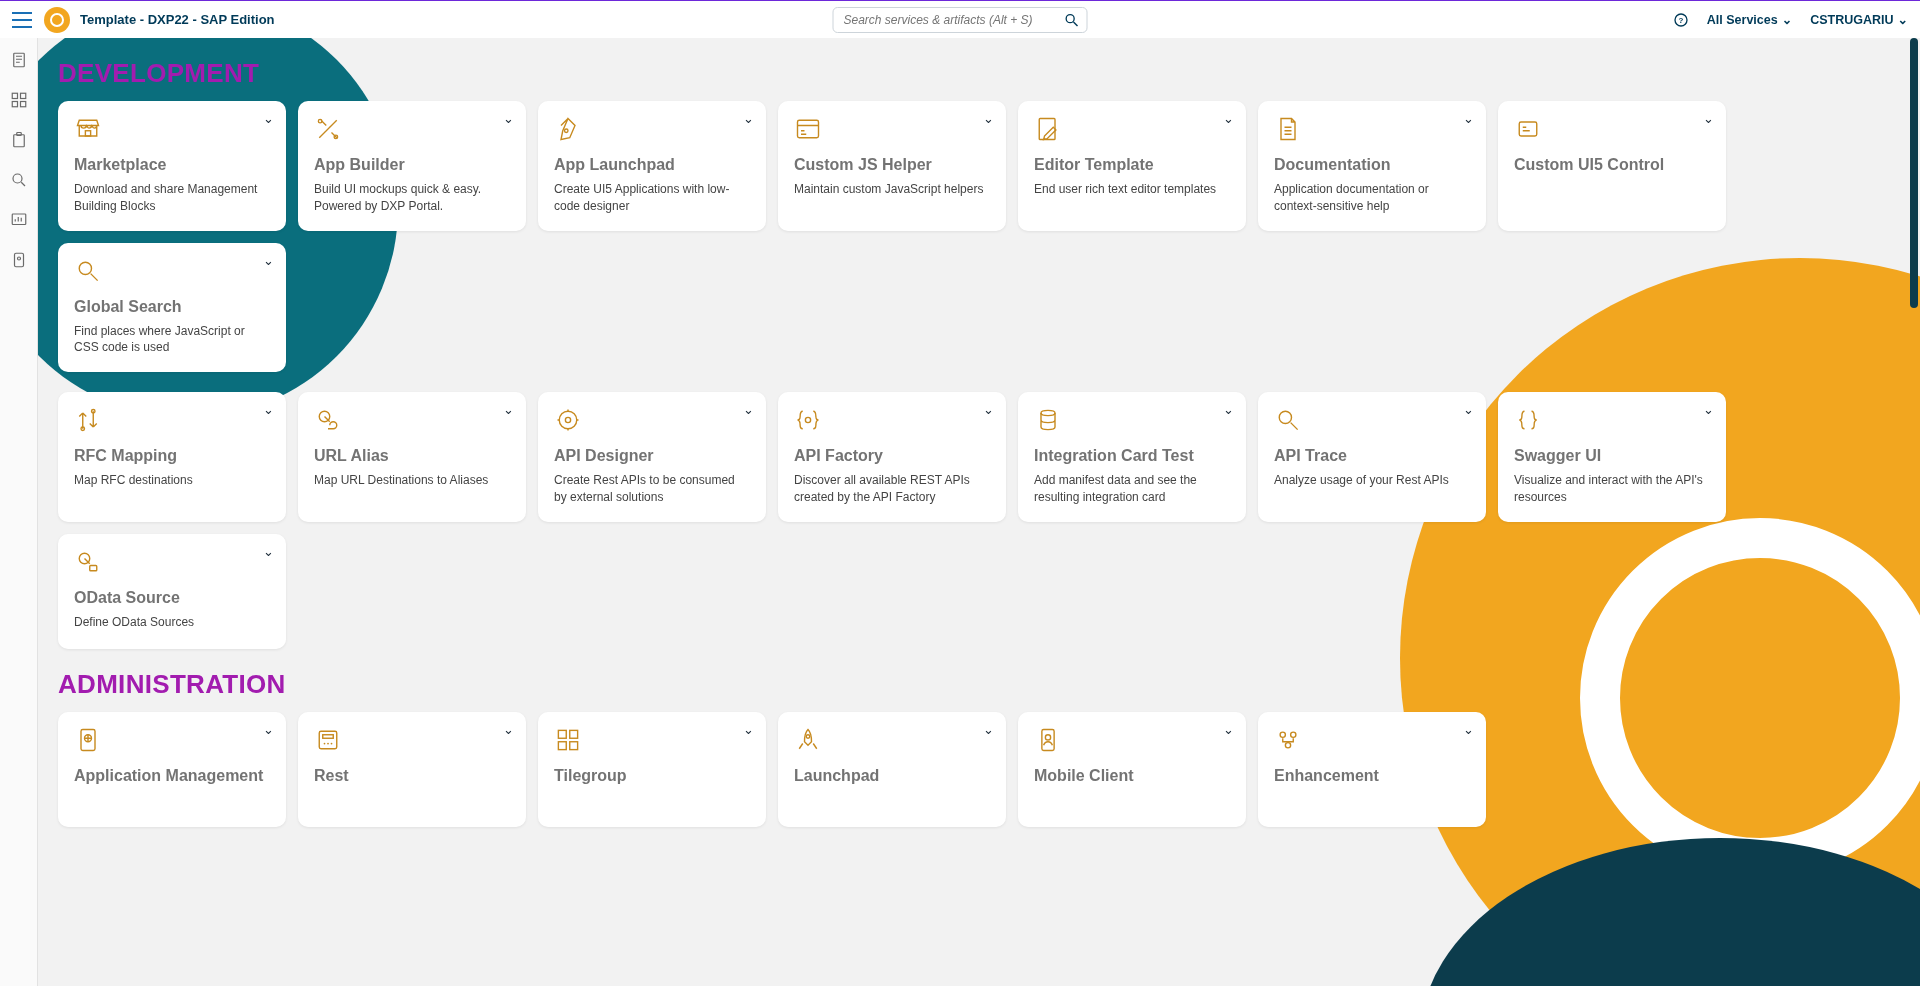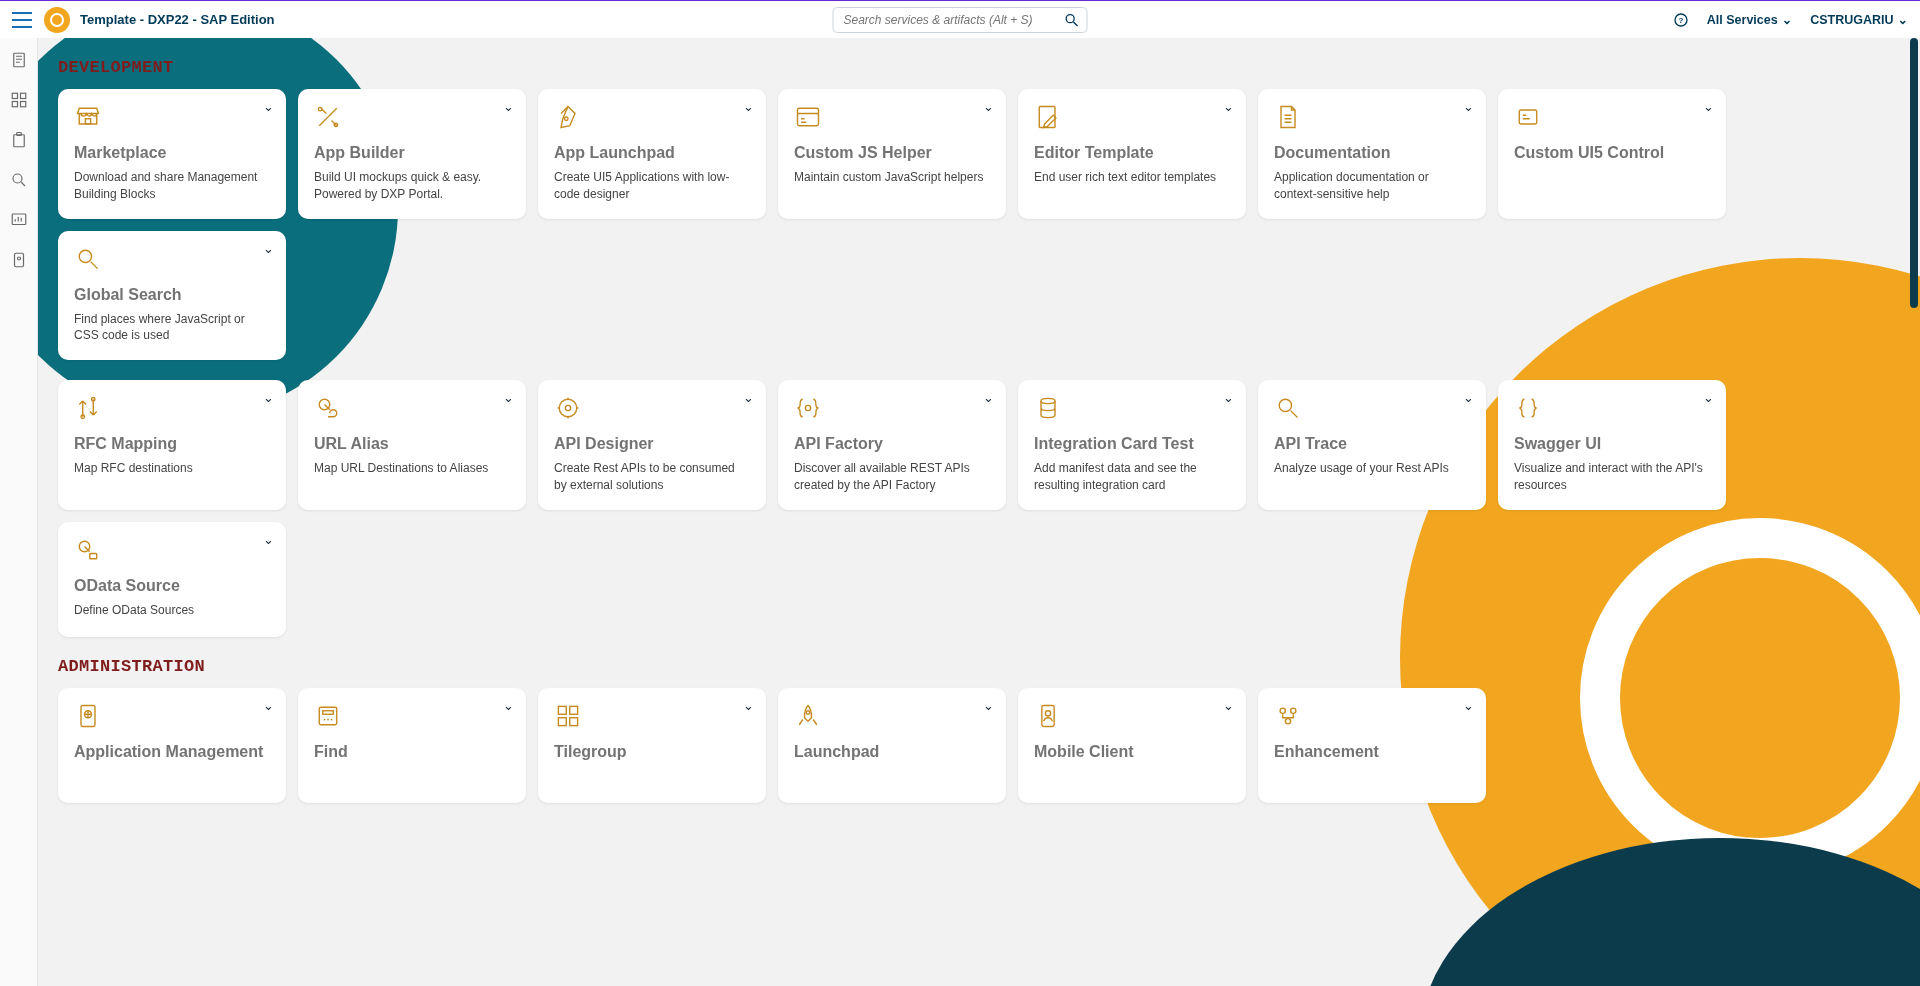--- a/index.html
+++ b/index.html
@@ -31,21 +31,21 @@
 .sidebar-icon { width:20px; height:20px; color:#5c5c5c; cursor:pointer; display:flex; align-items:center; justify-content:center;}
 
 .content { flex:1; padding:0 0 40px 20px; position:relative; min-height:950px; }
 
 .bg-teal { position:absolute; left:-60px; top:-40px; width:420px; height:420px; border-radius:50%; background:#0a6e7d; z-index:0; }
 .bg-orange { position:absolute; right:-280px; top:220px; width:800px; height:800px; border-radius:50%; background:#f2a61f; z-index:0; }
 .bg-orange::after { content:""; position:absolute; right:260px; top:260px; width:280px; height:280px; border:40px solid #fff; border-radius:50%; }
 .bg-navy-bottom { position:absolute; right:-100px; bottom:-250px; width:600px; height:400px; background:#0c3c4c; border-radius:50%; z-index:0; }
 
 .section { position:relative; z-index:2; margin-top:20px; }
-.section h2 { font-size:17px; font-weight:800; color:#7f1d1d; margin-bottom:12px; letter-spacing:0.3px;font-family:Liberation Mono, monospace; }
+.section h2 { font-size:26px; font-weight:800; color:#a21caf; margin-bottom:12px; letter-spacing:0.3px; }
 .card-grid { display:flex; flex-wrap:wrap; gap:12px; }
 .card {
   width:228px; background:#fff; border-radius:10px; padding:14px 16px 16px 16px;
   box-shadow: 0 1px 3px rgba(0,0,0,.08);
   position:relative; cursor:pointer;
   display:flex; flex-direction:column; min-height:115px;
 }
 .card-chevron { position:absolute; top:10px; right:12px; font-size:13px; color:#1a2a38; }
 .card-icon { height:30px; margin-bottom:10px; color:#c78a1f; }
 .card-icon svg { width:28px; height:28px; }
@@ -313,21 +313,21 @@
     </div>
             <div class="card">
       <span class="card-chevron">⌄</span>
       <div class="card-icon"><svg viewBox="0 0 32 32">
                   <rect stroke="#c78a1f" stroke-width="1.6" fill="none" x="6" y="6" width="20" height="20" rx="2"></rect>
                   <rect stroke="#c78a1f" stroke-width="1.6" fill="none" x="10" y="10" width="12" height="4"></rect>
                   <circle fill="#c78a1f" cx="12" cy="20" r="1"></circle>
                   <circle fill="#c78a1f" cx="16" cy="20" r="1"></circle>
                   <circle fill="#c78a1f" cx="20" cy="20" r="1"></circle>
                 </svg></div>
-      <div class="card-title">Find</div>
+      <div class="card-title">Rest</div>
       <div class="card-desc"></div>
     </div>
             <div class="card">
       <span class="card-chevron">⌄</span>
       <div class="card-icon"><svg viewBox="0 0 32 32">
                   <rect stroke="#c78a1f" stroke-width="1.6" fill="none" x="5" y="5" width="9" height="9"></rect>
                   <rect stroke="#c78a1f" stroke-width="1.6" fill="none" x="18" y="5" width="9" height="9"></rect>
                   <rect stroke="#c78a1f" stroke-width="1.6" fill="none" x="5" y="18" width="9" height="9"></rect>
                   <rect stroke="#c78a1f" stroke-width="1.6" fill="none" x="18" y="18" width="9" height="9"></rect>
                 </svg></div>

